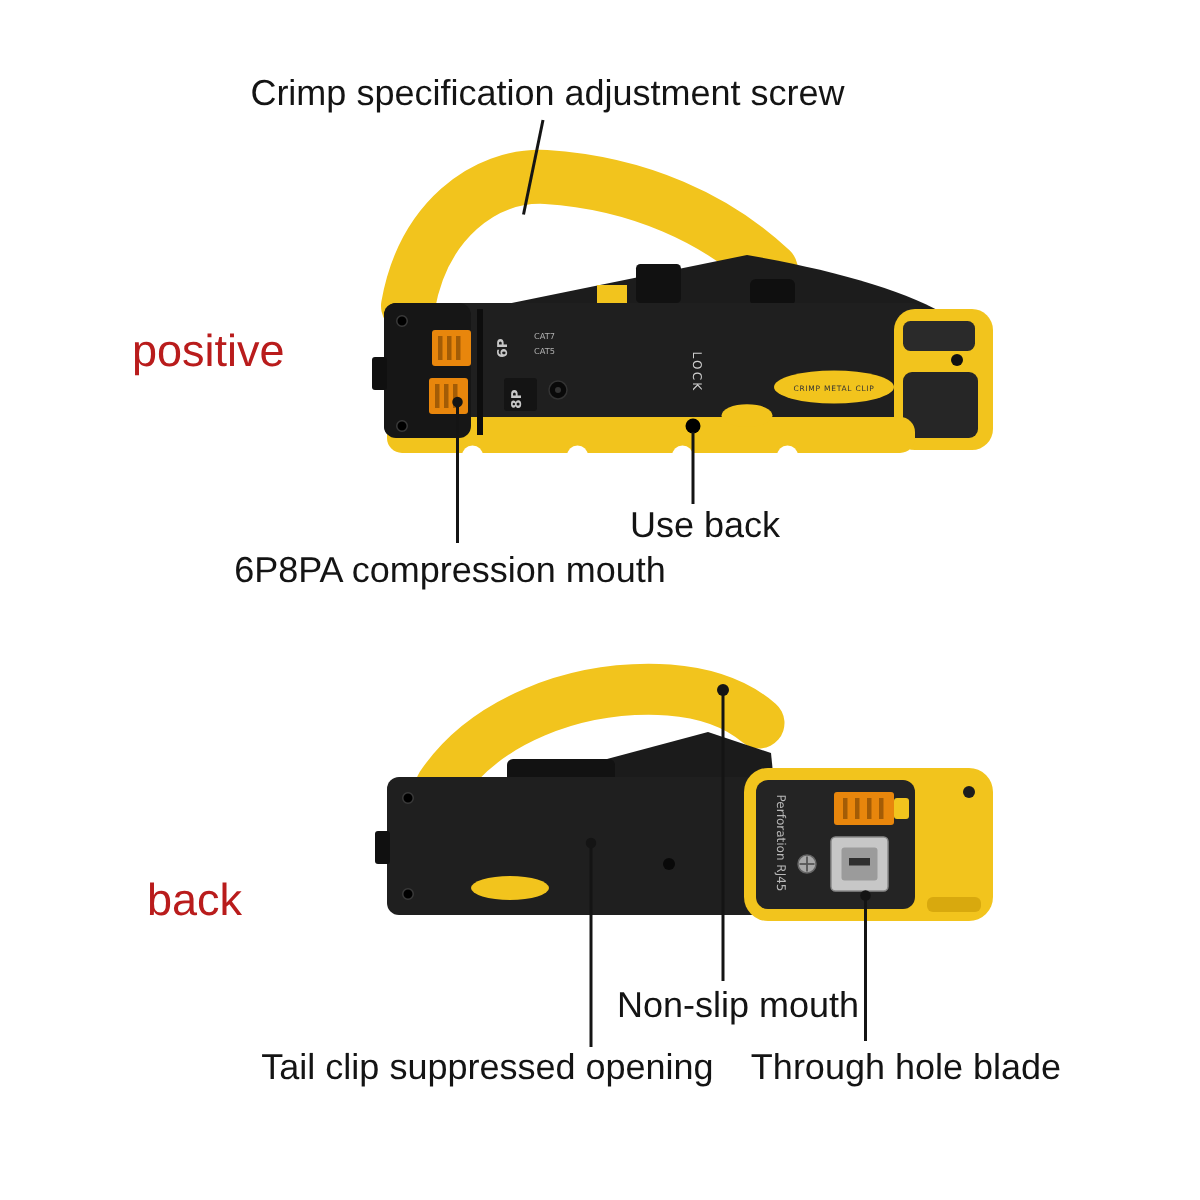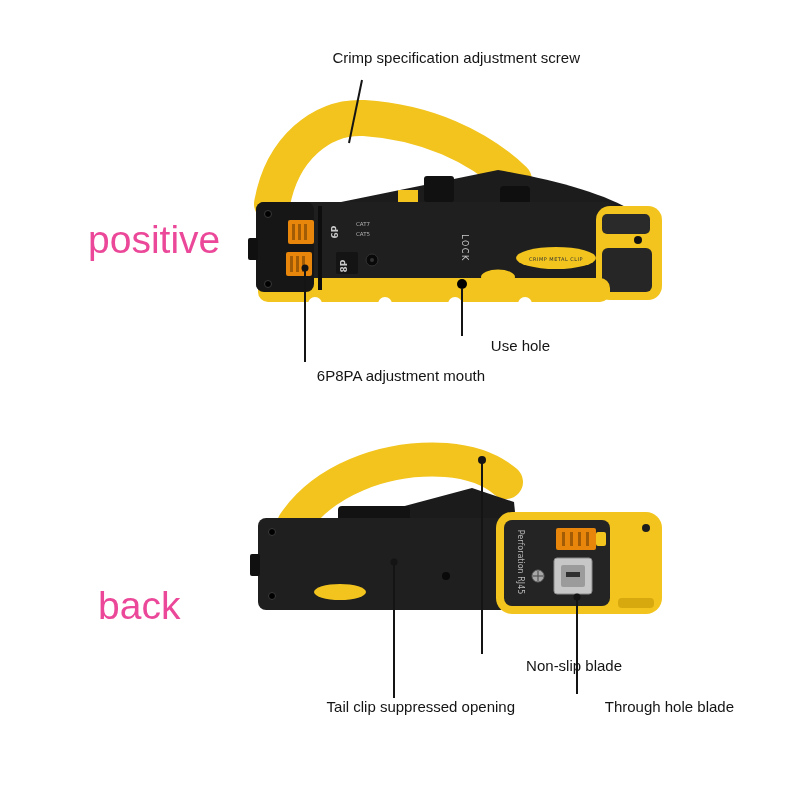--- a/index.html
+++ b/index.html
@@ -1,20 +1,20 @@
 <!DOCTYPE html>
 <html><head>
 <meta charset="utf-8">
 <style>
   html,body{margin:0;padding:0;background:#ffffff;}
   #stage{position:relative;width:800px;height:800px;background:#ffffff;overflow:hidden;
          font-family:"Liberation Sans", sans-serif;color:#1a1a1a;}
   #art{position:absolute;left:0;top:0;}
-  .callout-label{position:absolute;text-align:right;font-size:15px;color:#141414;line-height:1.1;}
-  .side-label{position:absolute;font-size:39px;color:#ec4899;}
+  .callout-label{position:absolute;text-align:center;font-size:24px;color:#141414;line-height:1.1;}
+  .side-label{position:absolute;font-size:30px;color:#b91c1c;}
   svg text{font-family:"DejaVu Sans", sans-serif;}
 </style>
 </head>
 <body>
 
 <div id="stage">
 
   <svg id="art" width="800" height="800" viewBox="0 0 800 800">
 
     <g>
@@ -138,25 +138,25 @@
       <circle cx="482" cy="460" r="4"></circle>
       <circle cx="394" cy="562" r="3.5"></circle>
       <circle cx="577" cy="597" r="3.5"></circle>
     </g>
   </svg>
 
   <div class="callout-label" style="left:150px; top:50px; width:430px;">Crimp specification adjustment screw</div>
 
   <div class="side-label" style="left:88px; top:218px;">positive</div>
 
-  <div class="callout-label" style="left:115px; top:368px; width:370px;">6P8PA adjustment mouth</div>
+  <div class="callout-label" style="left:115px; top:368px; width:370px;">6P8PA compression mouth</div>
 
-  <div class="callout-label" style="left:390px; top:338px; width:160px;">Use hole</div>
+  <div class="callout-label" style="left:390px; top:338px; width:160px;">Use back</div>
 
   <div class="side-label" style="left:98px; top:584px;">back</div>
 
-  <div class="callout-label" style="left:362px; top:658px; width:260px;">Non-slip blade</div>
+  <div class="callout-label" style="left:362px; top:658px; width:260px;">Non-slip mouth</div>
 
   <div class="callout-label" style="left:135px; top:699px; width:380px;">Tail clip suppressed opening</div>
 
   <div class="callout-label" style="left:474px; top:699px; width:260px;">Through hole blade</div>
 
 </div>
 
 </body></html>

